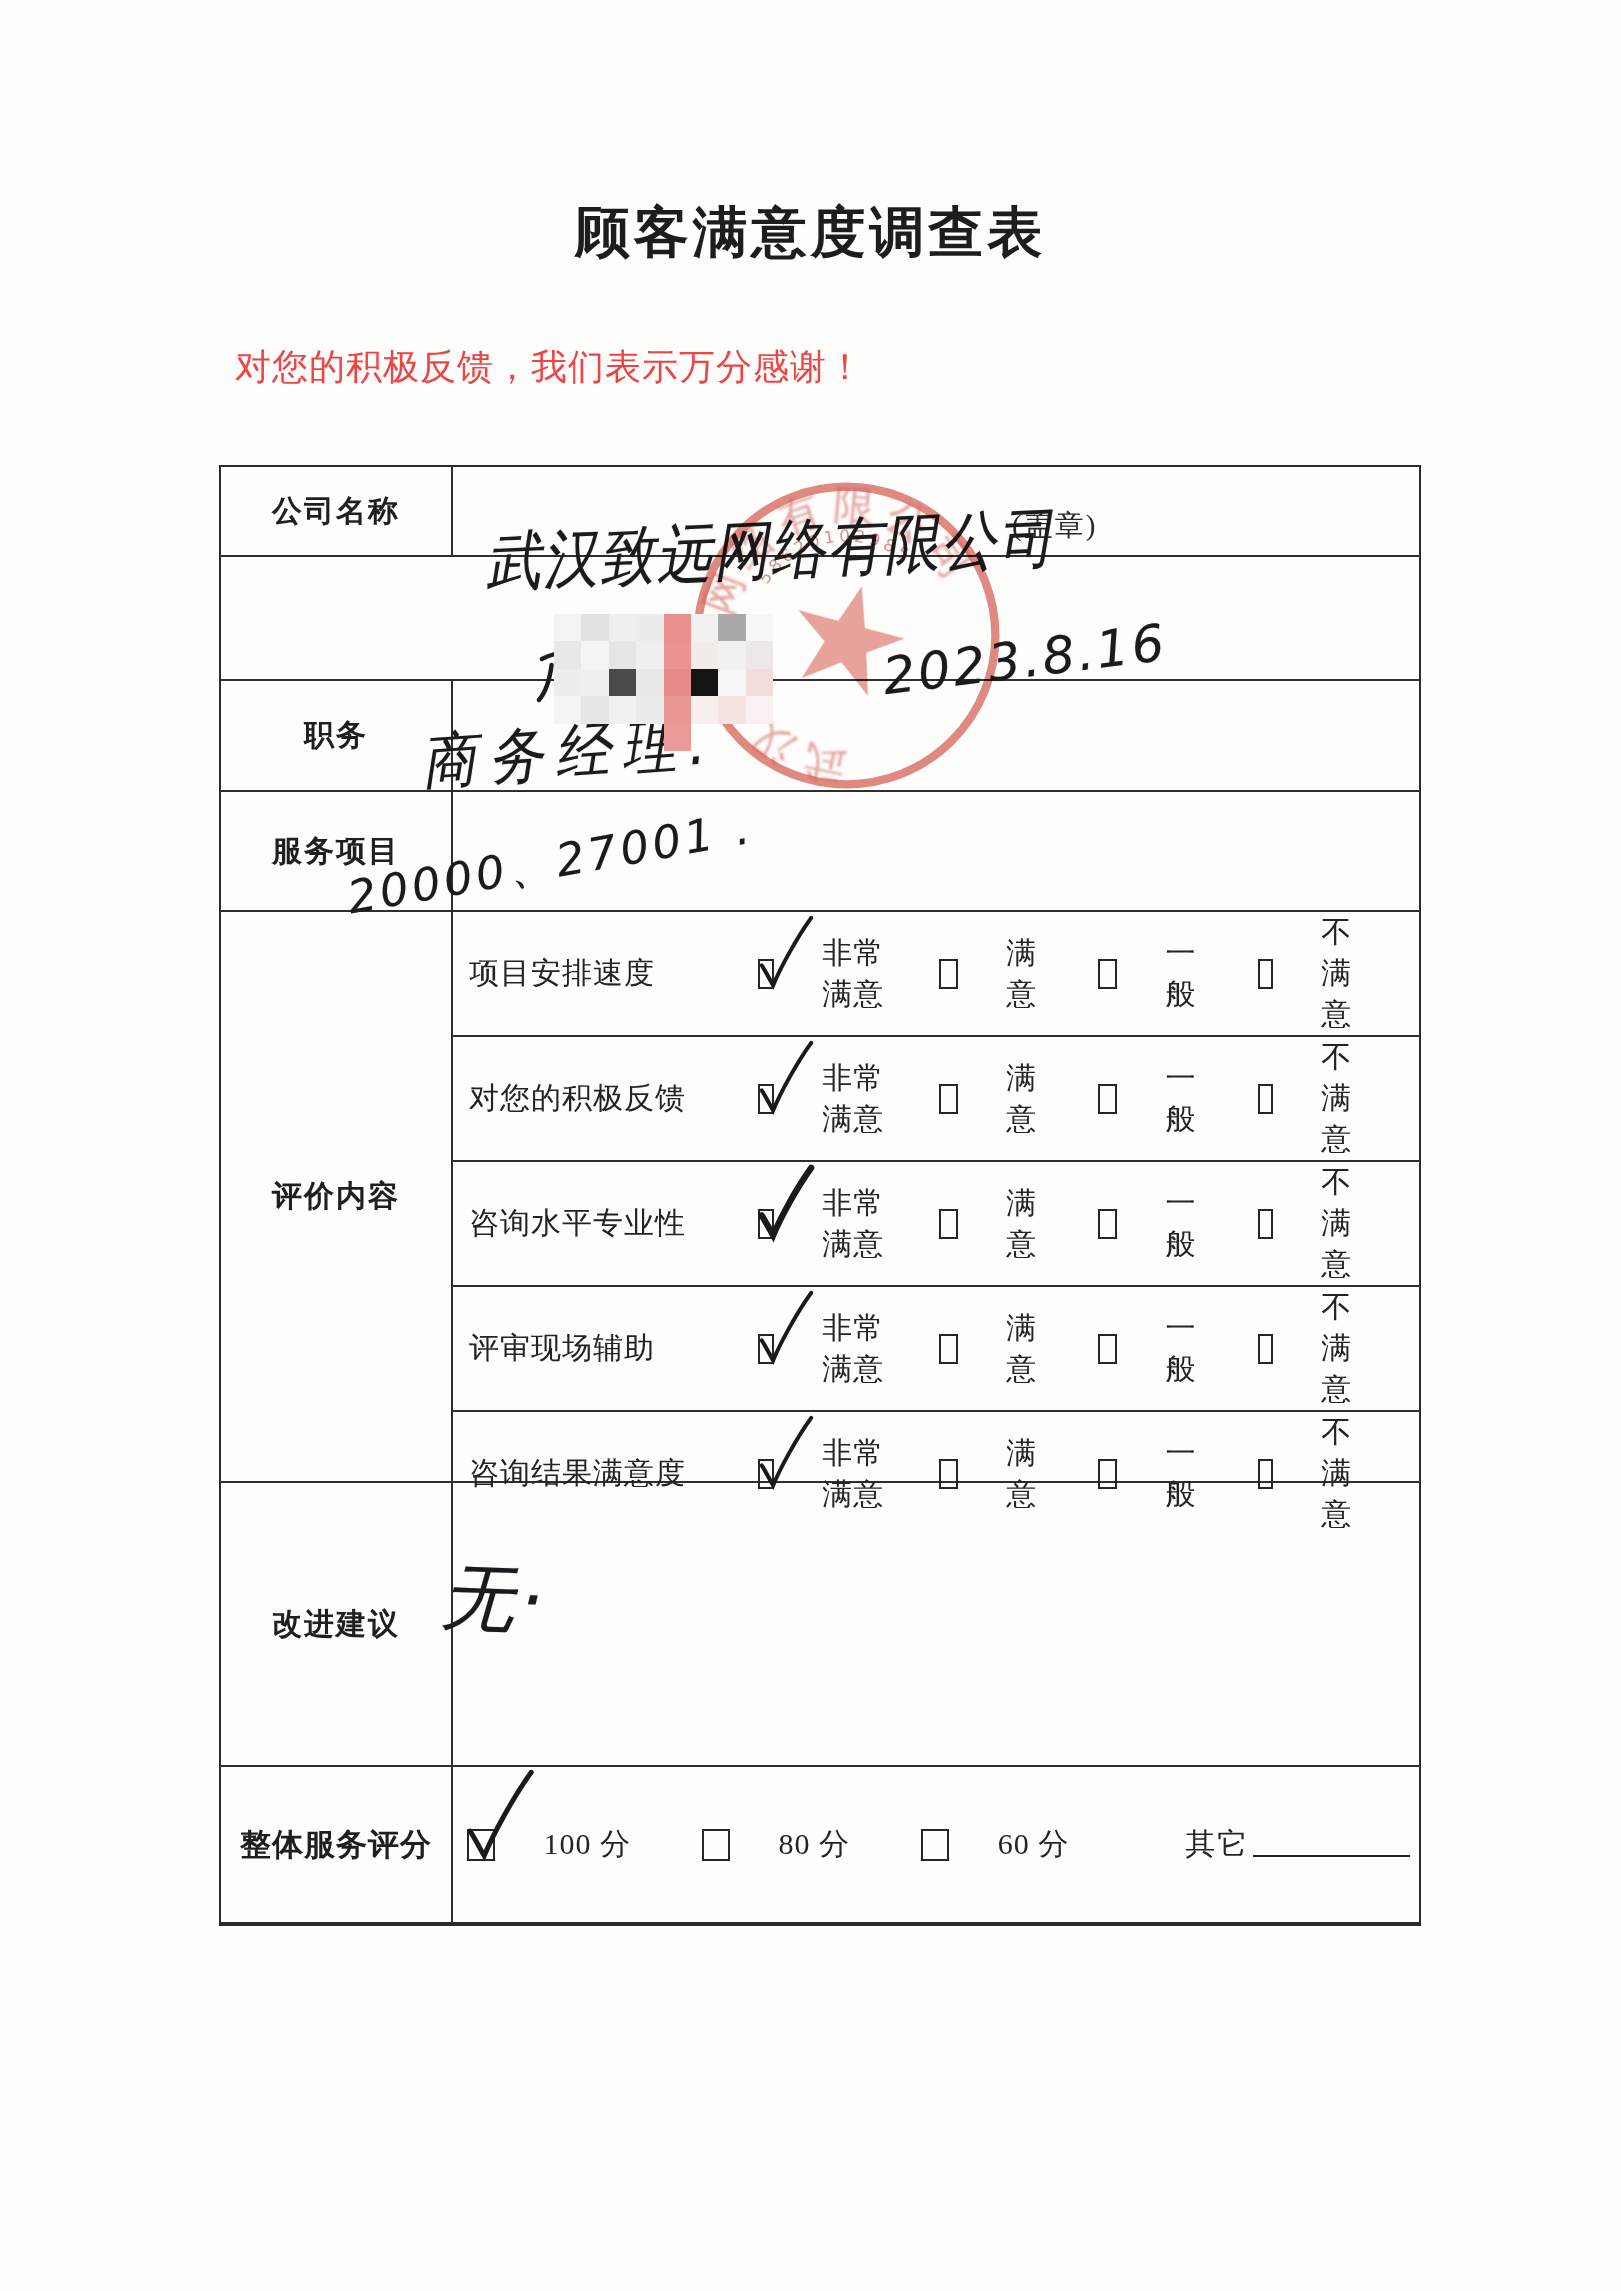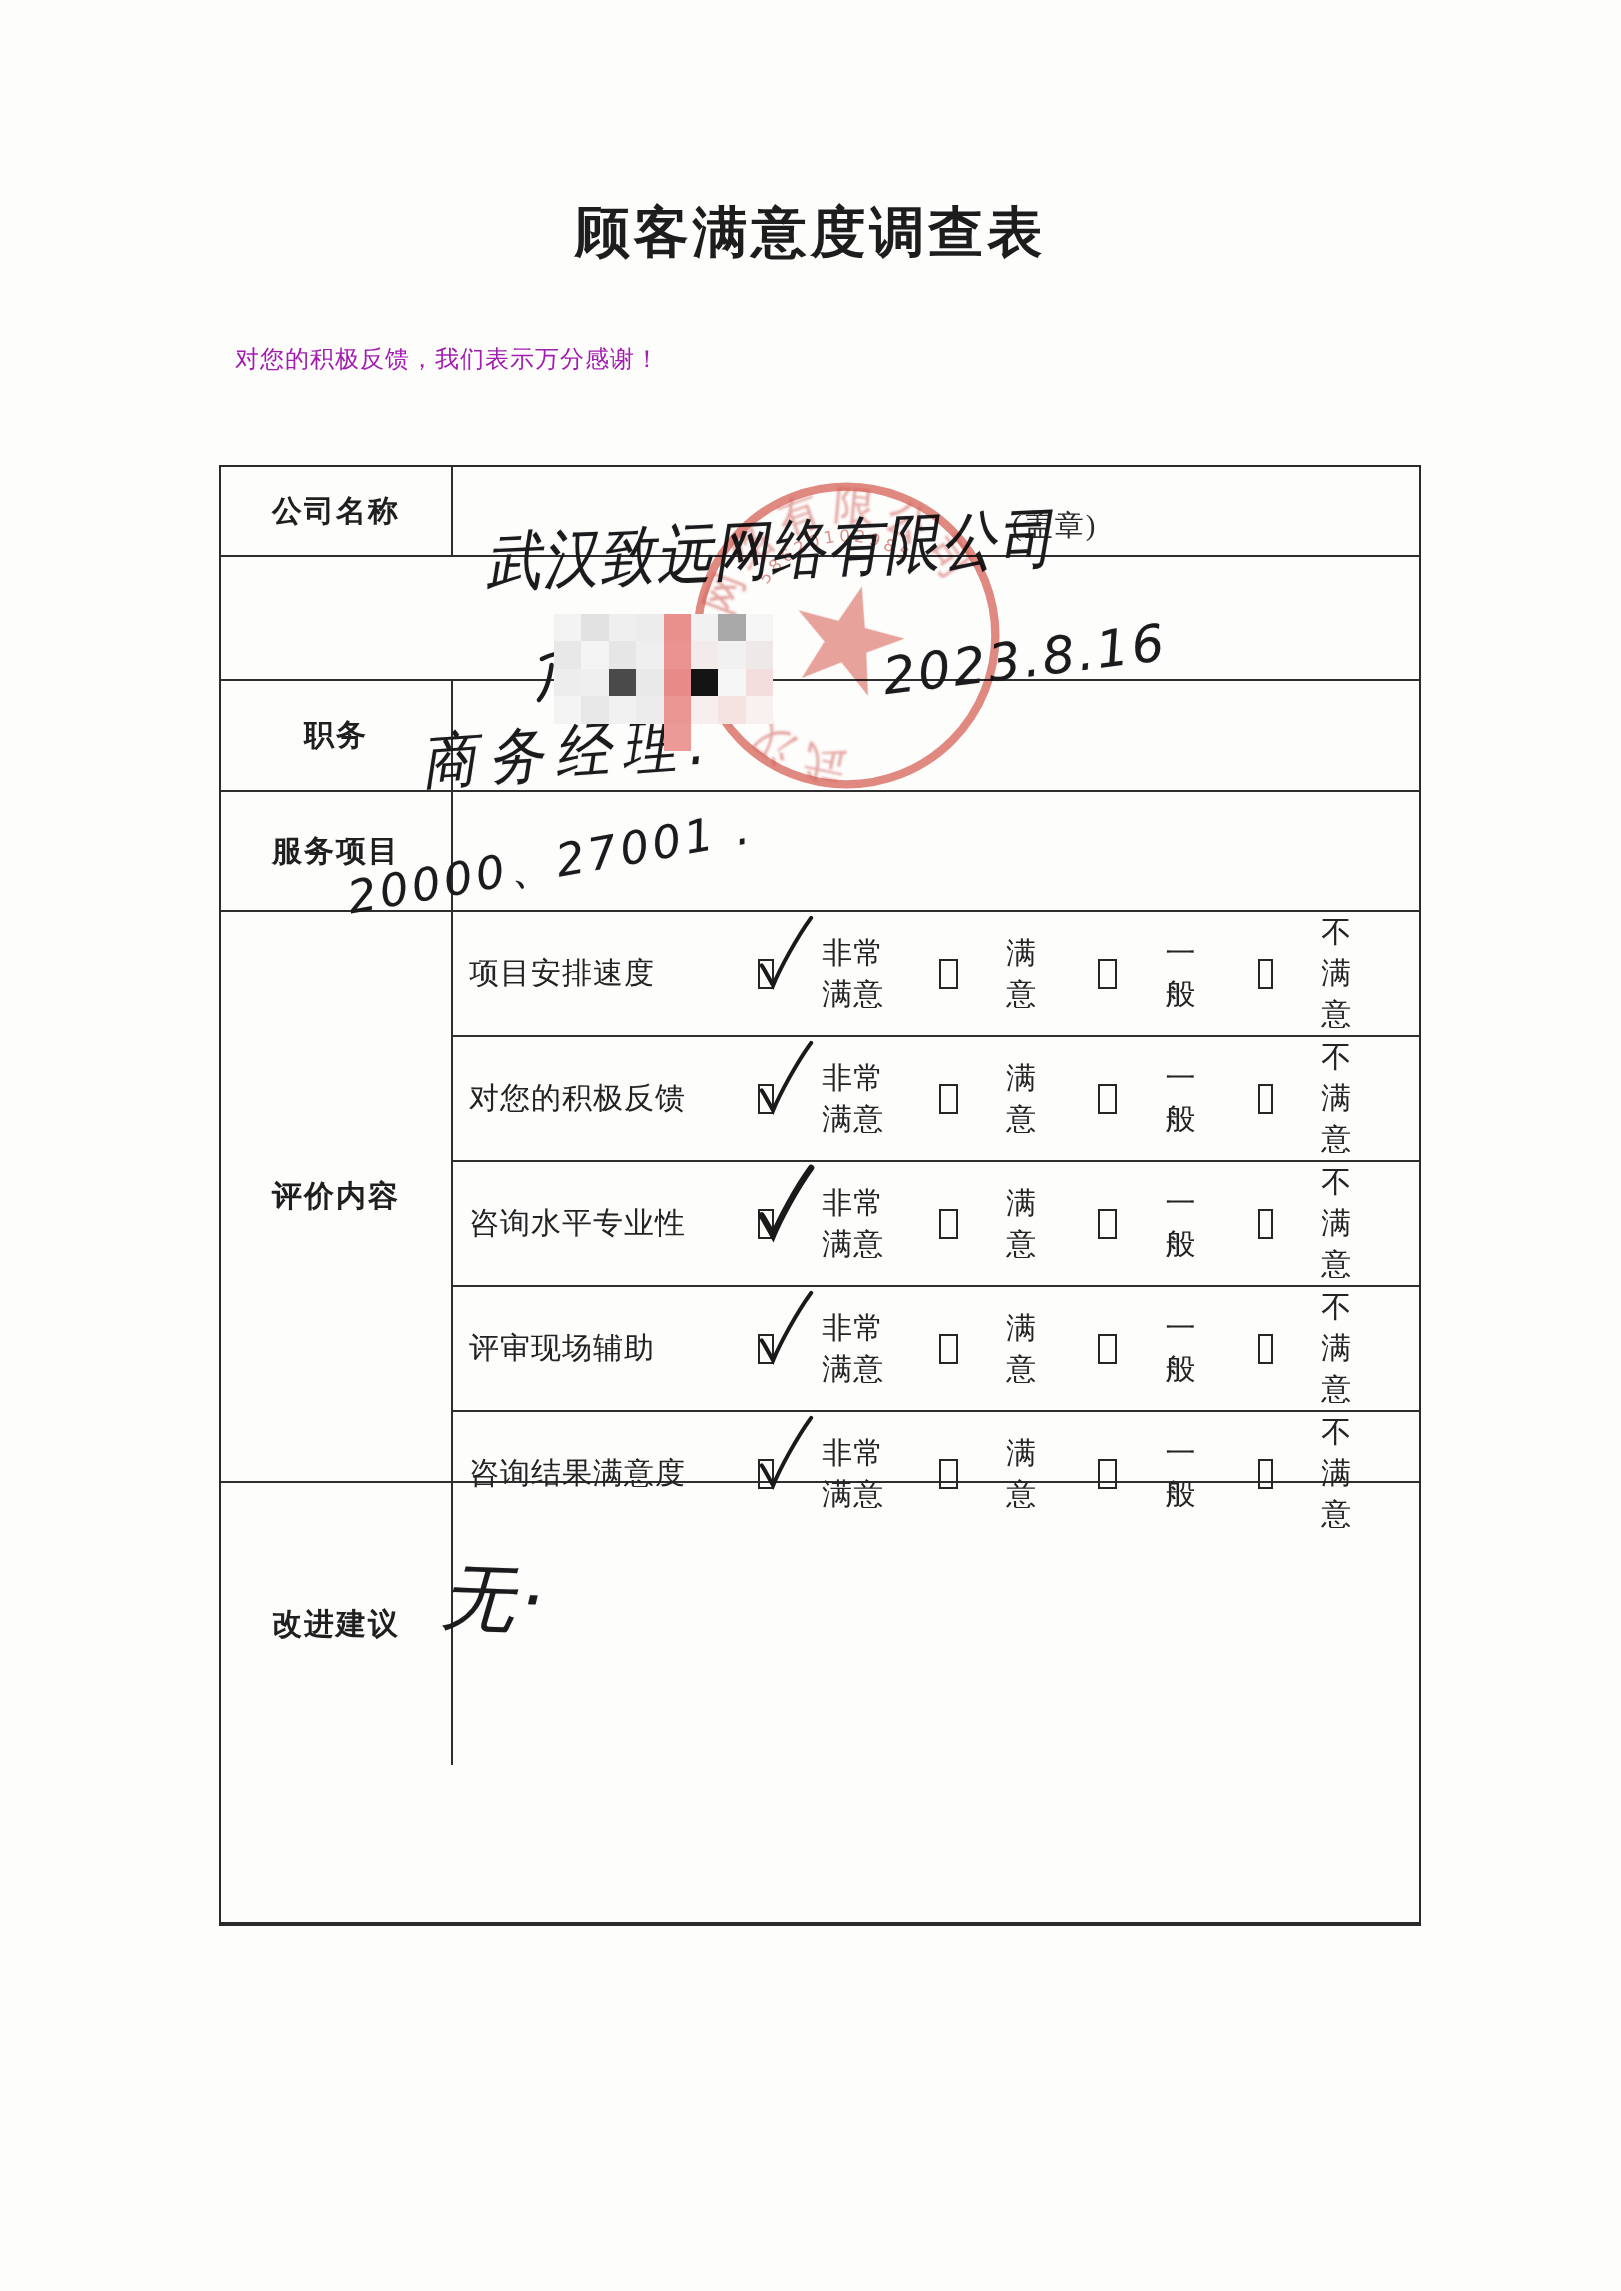--- a/index.html
+++ b/index.html
@@ -9,21 +9,21 @@
     font-family:"Liberation Serif","DejaVu Serif",serif; color:#222; overflow:hidden;
   }
   
   .title {
     position:absolute; top:196px; left:0; width:100%; text-align:center;
     font-family:"Liberation Sans","DejaVu Sans",sans-serif;
     font-size:55px; font-weight:700; letter-spacing:3.9px; color:#1d1d1d;
   }
   .subtitle {
     position:absolute; top:343px; left:235px;
-    font-size:24px; letter-spacing:1px; color:#a21caf;
+    font-size:36px; letter-spacing:1px; color:#ef4444;
   }
   
   .form-table {
     position:absolute; left:219px; top:465px; width:1202px; height:1461px;
     border:2.9px solid #2b2b2b; border-bottom-width:4.9px;
     display:flex; flex-direction:column; background:transparent;
   }
   .form-row { display:flex; width:100%; }
   .form-row + .form-row { border-top:2.5px solid #2e2e2e; }
   .r-company   { height:88px; }
@@ -240,20 +240,44 @@
             </span>
           </div>
         </div>
     </div>
 
     <div class="form-row r-suggest">
       <div class="row-label">改进建议</div>
       <div class="row-content"></div>
     </div>
 
+    <div class="form-row r-overall">
+      <div class="row-label">整体服务评分</div>
+      <div class="row-content overall-content">
+
+      <span class="opt">
+            <span class="box">
+              <svg class="tick" viewBox="0 0 62 88">
+                <path d="M6,56 C10,62 14,70 18,77 C25,60 42,28 58,6"></path>
+              </svg>
+            </span>
+            <span class="opt-label">100 分</span>
+          </span>
+          <span class="opt">
+            <span class="box"></span>
+            <span class="opt-label">80 分</span>
+          </span>
+          <span class="opt">
+            <span class="box"></span>
+            <span class="opt-label">60 分</span>
+          </span>
+          <span class="other-label">其它</span>
+          <span class="other-line"></span>
+        </div>
+    </div>
 
   </div>
 
   <div class="hand hw-company">武汉致远网络有限公司</div>
   <div class="hand hw-date">2023.8.16</div>
   <div class="hand hw-position">商务经理.</div>
   <div class="hand hw-service">20000、27001 .</div>
   <div class="hand hw-suggestion">无·</div>
 
   <svg class="name-strokes" width="82" height="102" viewBox="0 0 84 104">

